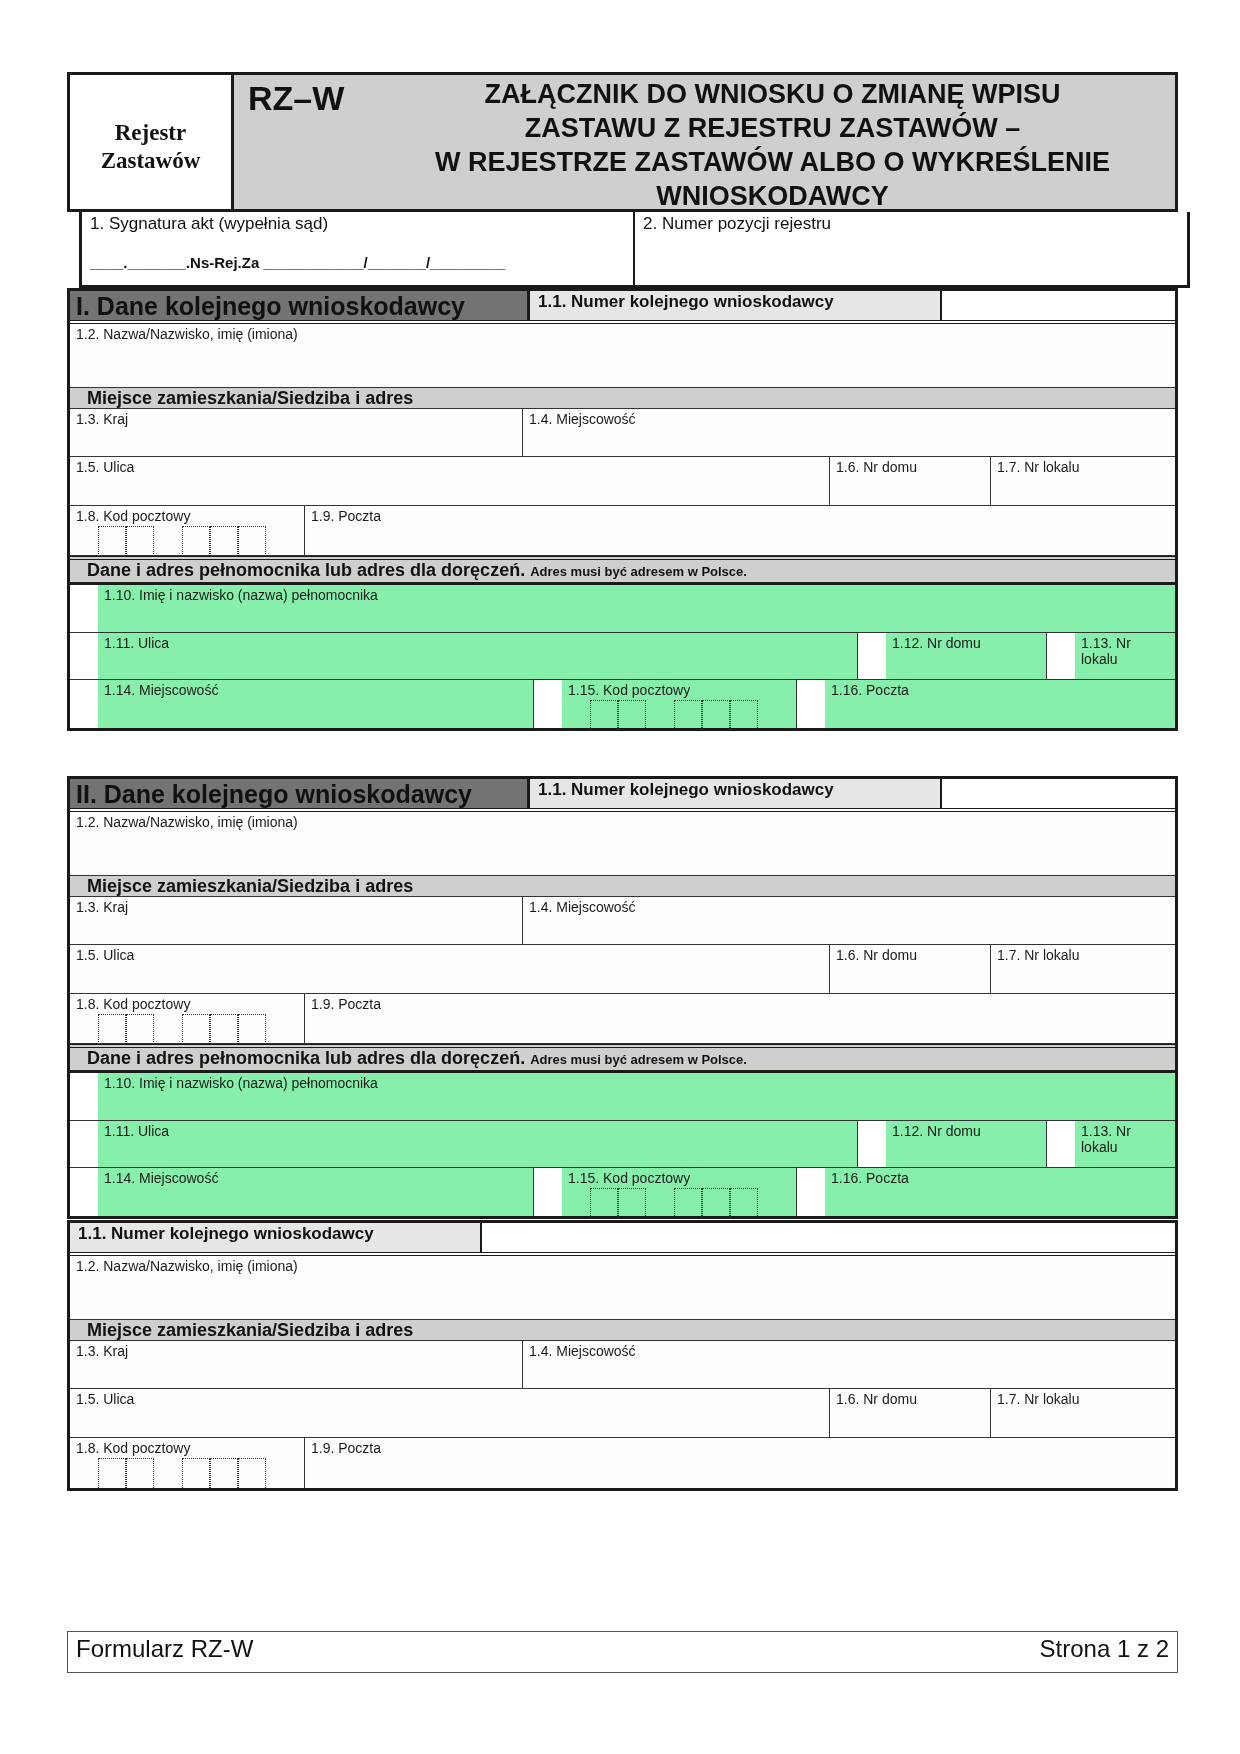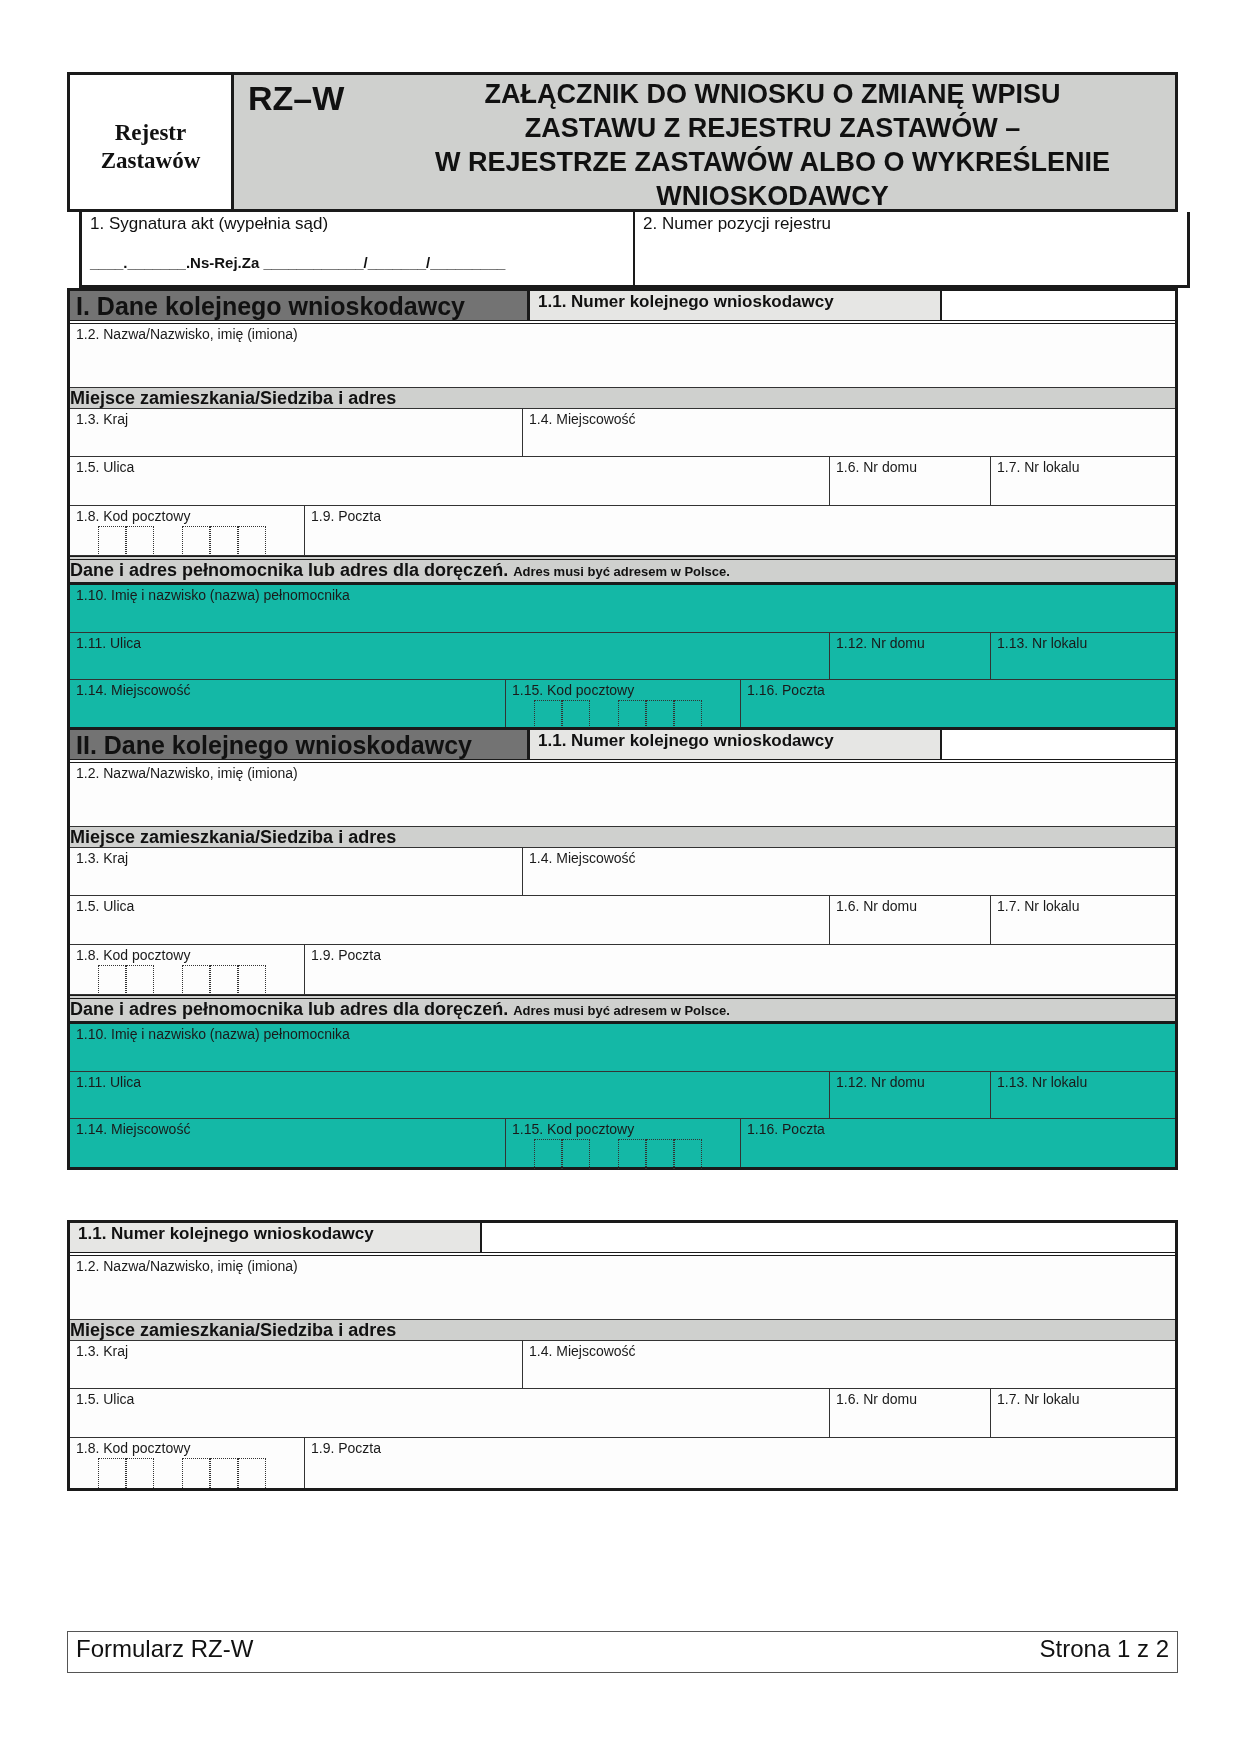--- a/index.html
+++ b/index.html
@@ -22,22 +22,22 @@
   .sec-head { display: flex; height: 33px; border-bottom: 4px double #1a1a1a; }
   .sec-title { width: 460px; background: #737373; border-right: 3px solid #1a1a1a; font-weight: bold; font-size: 25px; line-height: 31px; padding-left: 6px; }
   .sec-num-lbl { width: 412px; background: #e6e6e4; border-right: 2px solid #1a1a1a; font-weight: bold; font-size: 17px; line-height: 22px; padding-left: 8px; }
   .sec-num-val { flex: 1; background: #fff; }
 
   .row { display: flex; border-bottom: 1.5px solid #333; }
   .row:last-child { border-bottom: none; }
   .cell { padding: 2px 6px; font-size: 14px; color: #1a1a1a; border-right: 1.5px solid #333; position: relative; }
   .cell:last-child { border-right: none; }
   .white { background: #fdfdfd; }
-  .lav { background: #14b8a6; }
-  .band { background: #cfd0ce; font-weight: bold; font-size: 18px; line-height: 20px; padding: 0 0; border-bottom: 1.5px solid #333; }
+  .lav { background: #86efac; margin-left: 28px; }
+  .band { background: #cfd0ce; font-weight: bold; font-size: 18px; line-height: 20px; padding: 0 17px; border-bottom: 1.5px solid #333; }
   .band.thick { border-top: 4px double #1a1a1a; border-bottom: 3px solid #1a1a1a; }
   .band small { font-size: 13px; }
 
   .postal { position: absolute; left: 28px; top: 20px; display: flex; gap: 0; }
   .pbox { width: 28px; height: 30px; border: 1px dotted #333; border-bottom: none; }
   .pgap { width: 28px; }
 
   
   .foot { position: absolute; left: 67px; top: 1631px; width: 1111px; height: 42px; border: 1px solid #555; display: flex; justify-content: space-between; }
   .foot-l { font-size: 24px; padding: 3px 8px; }
@@ -124,21 +124,21 @@
           <div class="pgap"></div>
           <div class="pbox"></div>
           <div class="pbox"></div>
           <div class="pbox"></div>
         </div>
     </div>
     <div class="cell lav" style="flex:1;"><span>1.16. Poczta</span></div>
   </div>
 </div>
 
-<div class="sec" style="top:727px;">
+<div class="sec" style="top:776px;">
   <div class="sec-head">
     <div class="sec-title">II. Dane kolejnego wnioskodawcy</div>
     <div class="sec-num-lbl">1.1. Numer kolejnego wnioskodawcy</div>
     <div class="sec-num-val"></div>
   </div>
   <div class="row" style="height:64px;">
       <div class="cell white" style="flex:1;"><span>1.2. Nazwa/Nazwisko, imię (imiona)</span></div>
     </div>
   <div class="band">Miejsce zamieszkania/Siedziba i adres</div>
   <div class="row" style="height:48px;">

